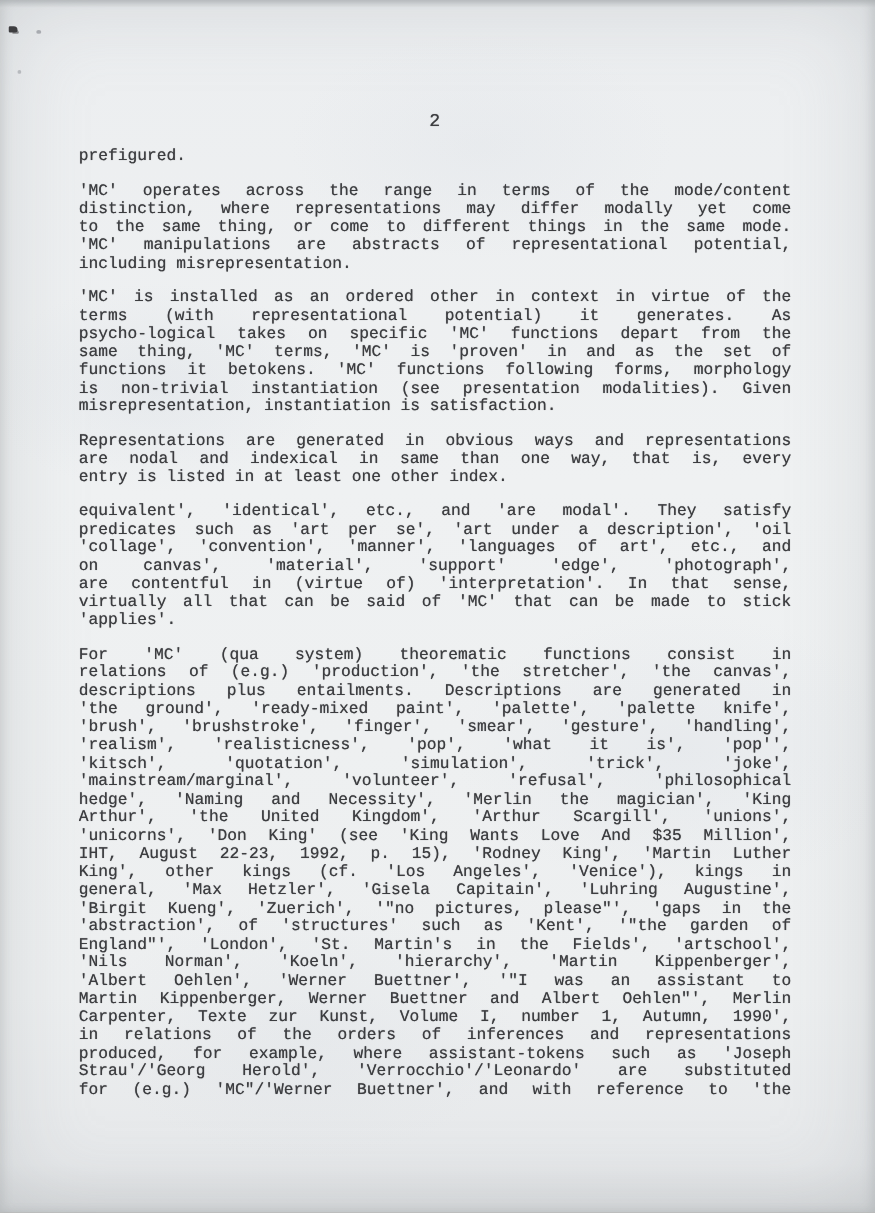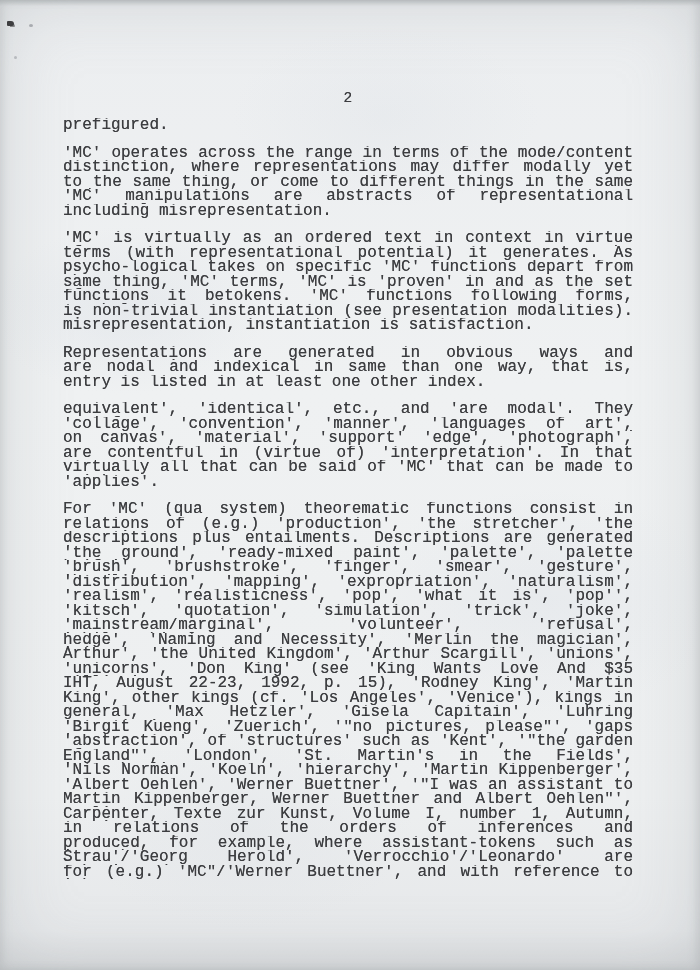--- a/index.html
+++ b/index.html
@@ -50,21 +50,21 @@
     text-align: center;
     font-size: 14.5px;
     letter-spacing: 0.5px;
     text-shadow: 0 0 0.6px rgba(45,45,48,0.8);
   }
   .page-body {
     position: absolute;
     left: 63px;
     top: 118px;
     width: 570px;
-    font-size: 16px;
+    font-size: 13px;
     text-shadow: 0 0 0.6px rgba(45,45,48,0.75);
   }
   .para { margin-bottom: 13px; }
   .line {
     height: 14.5px;
     line-height: 14.5px;
     text-align: justify;
     text-align-last: justify;
     white-space: normal;
     overflow: hidden;
@@ -87,48 +87,48 @@
         <div class="line last">prefigured.</div>
       </div>
       <div class="para">
         <div class="line">'MC' operates across the range in terms of the mode/content</div>
         <div class="line">distinction, where representations may differ modally yet come</div>
         <div class="line">to the same thing, or come to different things in the same mode.</div>
         <div class="line">'MC' manipulations are abstracts of representational potential,</div>
         <div class="line last">including misrepresentation.</div>
       </div>
       <div class="para">
-        <div class="line">'MC' is virtually as an ordered text in context in virtue of the</div>
+        <div class="line">'MC' is installed as an ordered other in context in virtue of the</div>
         <div class="line">terms (with representational potential) it generates. As</div>
         <div class="line">psycho-logical takes on specific 'MC' functions depart from the</div>
         <div class="line">same thing, 'MC' terms, 'MC' is 'proven' in and as the set of</div>
         <div class="line">functions it betokens. 'MC' functions following forms, morphology</div>
         <div class="line">is non-trivial instantiation (see presentation modalities). Given</div>
         <div class="line last">misrepresentation, instantiation is satisfaction.</div>
       </div>
       <div class="para">
         <div class="line">Representations are generated in obvious ways and representations</div>
         <div class="line">are nodal and indexical in same than one way, that is, every</div>
         <div class="line last">entry is listed in at least one other index.</div>
       </div>
       <div class="para">
         <div class="line">equivalent', 'identical', etc., and 'are modal'. They satisfy</div>
+        <div class="line">predicates such as 'art per se', 'art under a description', 'oil</div>
         <div class="line">'collage', 'convention', 'manner', 'languages of art', etc., and</div>
         <div class="line">on canvas', 'material', 'support' 'edge', 'photograph',</div>
         <div class="line">are contentful in (virtue of) 'interpretation'. In that sense,</div>
         <div class="line">virtually all that can be said of 'MC' that can be made to stick</div>
         <div class="line last">'applies'.</div>
       </div>
       <div class="para">
         <div class="line">For 'MC' (qua system) theorematic functions consist in</div>
         <div class="line">relations of (e.g.) 'production', 'the stretcher', 'the canvas',</div>
         <div class="line">descriptions plus entailments. Descriptions are generated in</div>
         <div class="line">'the ground', 'ready-mixed paint', 'palette', 'palette knife',</div>
         <div class="line">'brush', 'brushstroke', 'finger', 'smear', 'gesture', 'handling',</div>
-        <div class="line">'distribution', 'mapping', 'expropriation', 'naturalism',</div>
         <div class="line">'realism', 'realisticness', 'pop', 'what it is', 'pop'',</div>
         <div class="line">'kitsch', 'quotation', 'simulation', 'trick', 'joke',</div>
         <div class="line">'mainstream/marginal', 'volunteer', 'refusal', 'philosophical</div>
         <div class="line">hedge', 'Naming and Necessity', 'Merlin the magician', 'King</div>
         <div class="line">Arthur', 'the United Kingdom', 'Arthur Scargill', 'unions',</div>
         <div class="line">'unicorns', 'Don King' (see 'King Wants Love And $35 Million',</div>
         <div class="line">IHT, August 22-23, 1992, p. 15), 'Rodney King', 'Martin Luther</div>
         <div class="line">King', other kings (cf. 'Los Angeles', 'Venice'), kings in</div>
         <div class="line">general, 'Max Hetzler', 'Gisela Capitain', 'Luhring Augustine',</div>
         <div class="line">'Birgit Kueng', 'Zuerich', '"no pictures, please"', 'gaps in the</div>

